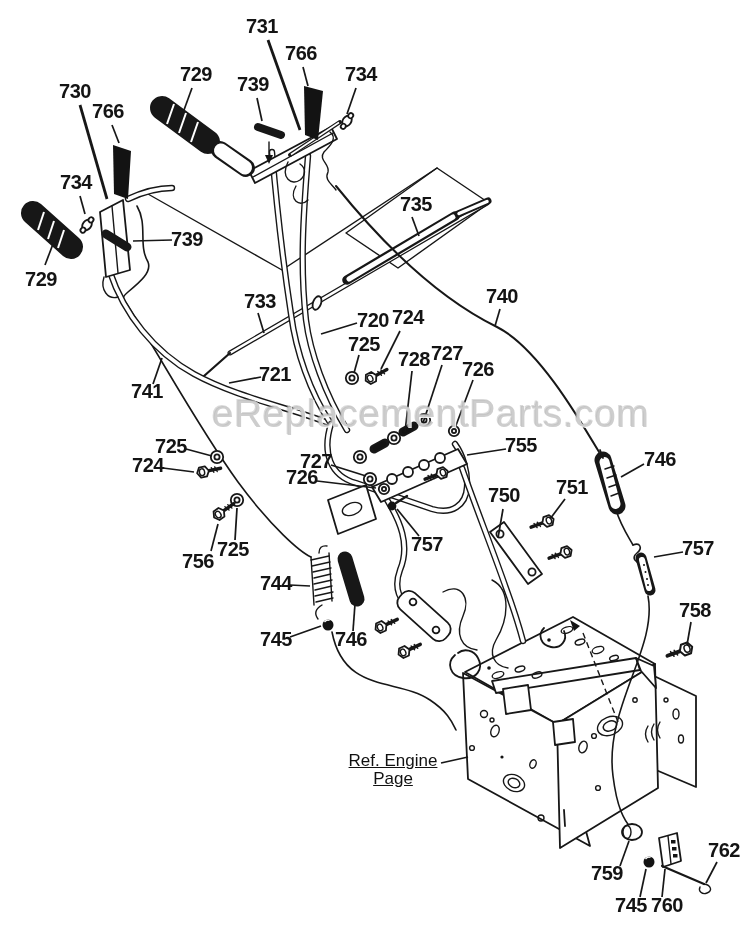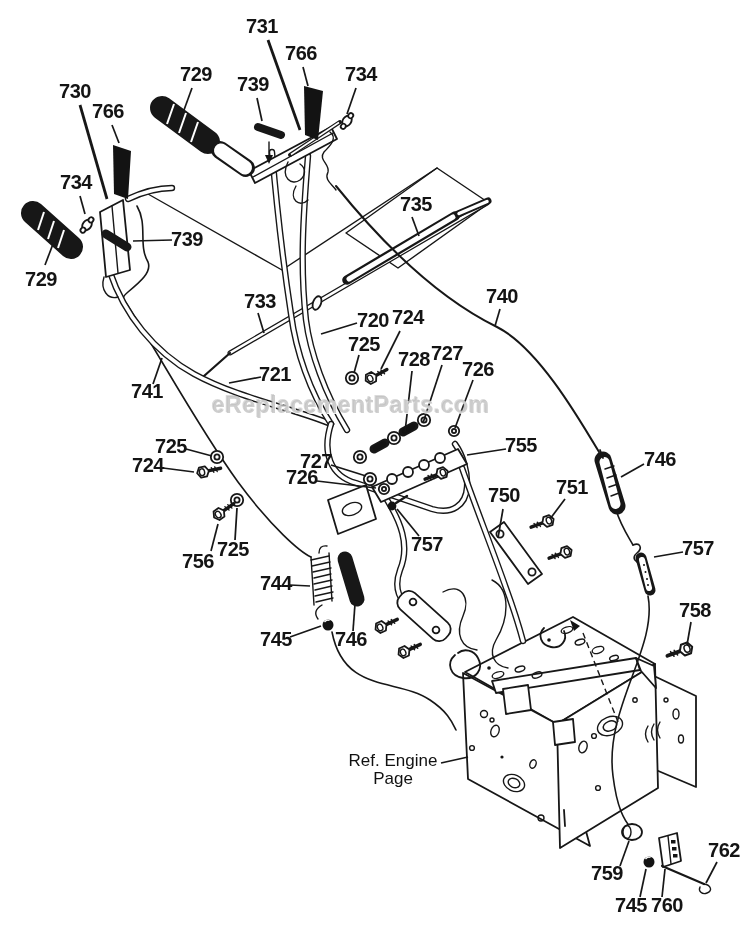--- a/index.html
+++ b/index.html
@@ -16,25 +16,25 @@
   .rod{stroke:#171717;stroke-width:5;fill:none;stroke-linecap:round;}
   .rodcore{stroke:#ffffff;stroke-width:2.6;fill:none;stroke-linecap:round;}
   .cable{stroke:#171717;stroke-width:2;fill:none;stroke-linecap:round;}
   .cable1{stroke:#171717;stroke-width:1.6;fill:none;stroke-linecap:round;}
   .dash{stroke:#171717;stroke-width:1.4;fill:none;stroke-dasharray:6 4;}
   .leader{stroke:#171717;stroke-width:1.7;}
   .leader.thick{stroke-width:2.8;}
   text.callout{font-family:"Liberation Sans",sans-serif;font-size:20px;font-weight:700;
                letter-spacing:-0.5px;fill:#141414;text-anchor:middle;}
   .watermark{position:absolute;left:212px;top:392px;white-space:nowrap;
-             font-size:23px;font-weight:700;letter-spacing:.5px;
+             font-size:39px;font-weight:400;letter-spacing:.5px;
              color:rgba(190,190,190,.75);
              text-shadow:1px 1px 0 rgba(255,255,255,.9), -1px -1px 0 rgba(150,150,150,.35);}
   .refnote{position:absolute;left:327px;top:752px;width:132px;text-align:center;
-           font-size:17px;line-height:18px;color:#111;}
+           font-size:17px;line-height:18px;color:#111;text-decoration:underline;}
 </style>
 </head>
 <body>
 
 <div class="stage">
 
 <svg width="750" height="927" viewBox="0 0 750 927">
   <defs>
     <g id="hexbolt">
       <line x1="5" y1="0" x2="18" y2="0" class="ln" style="stroke-width:3.4"></line>

